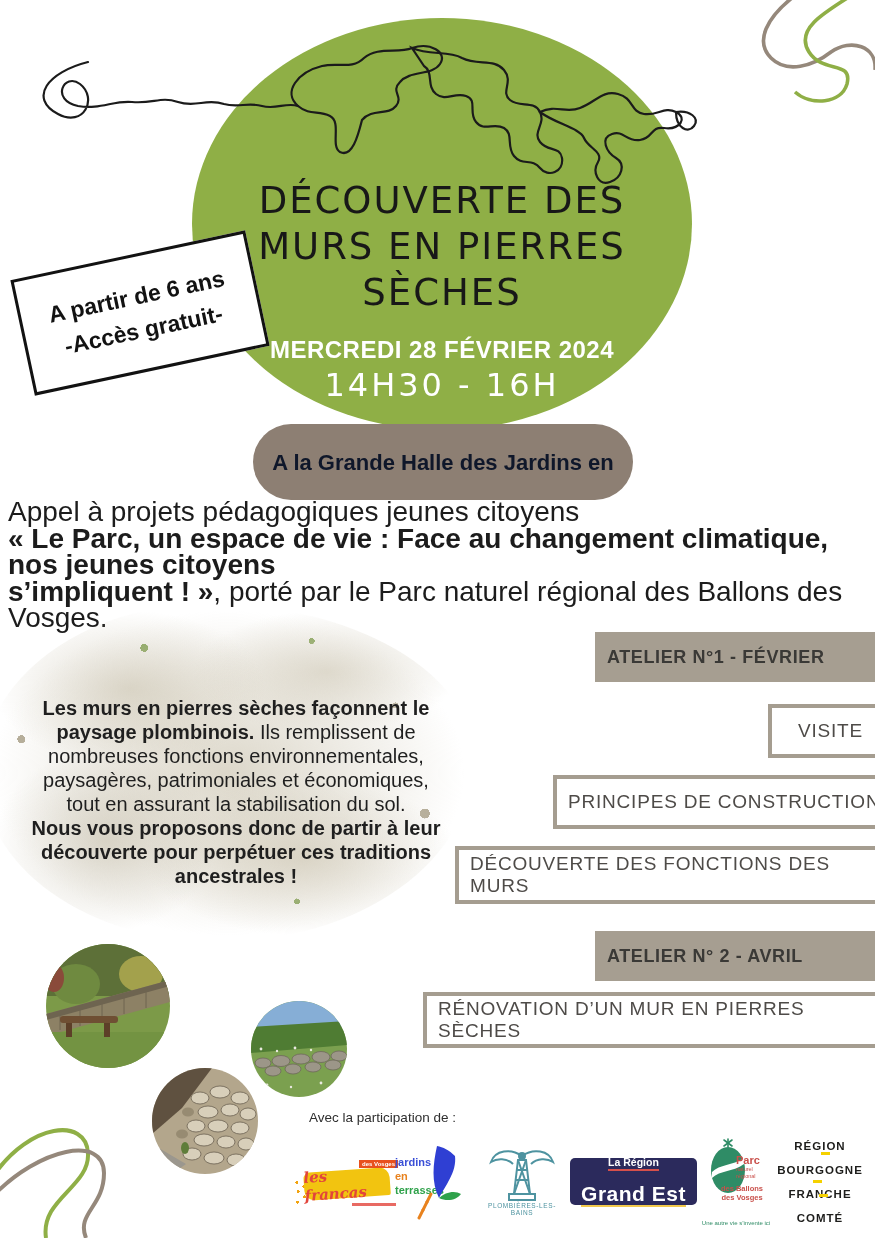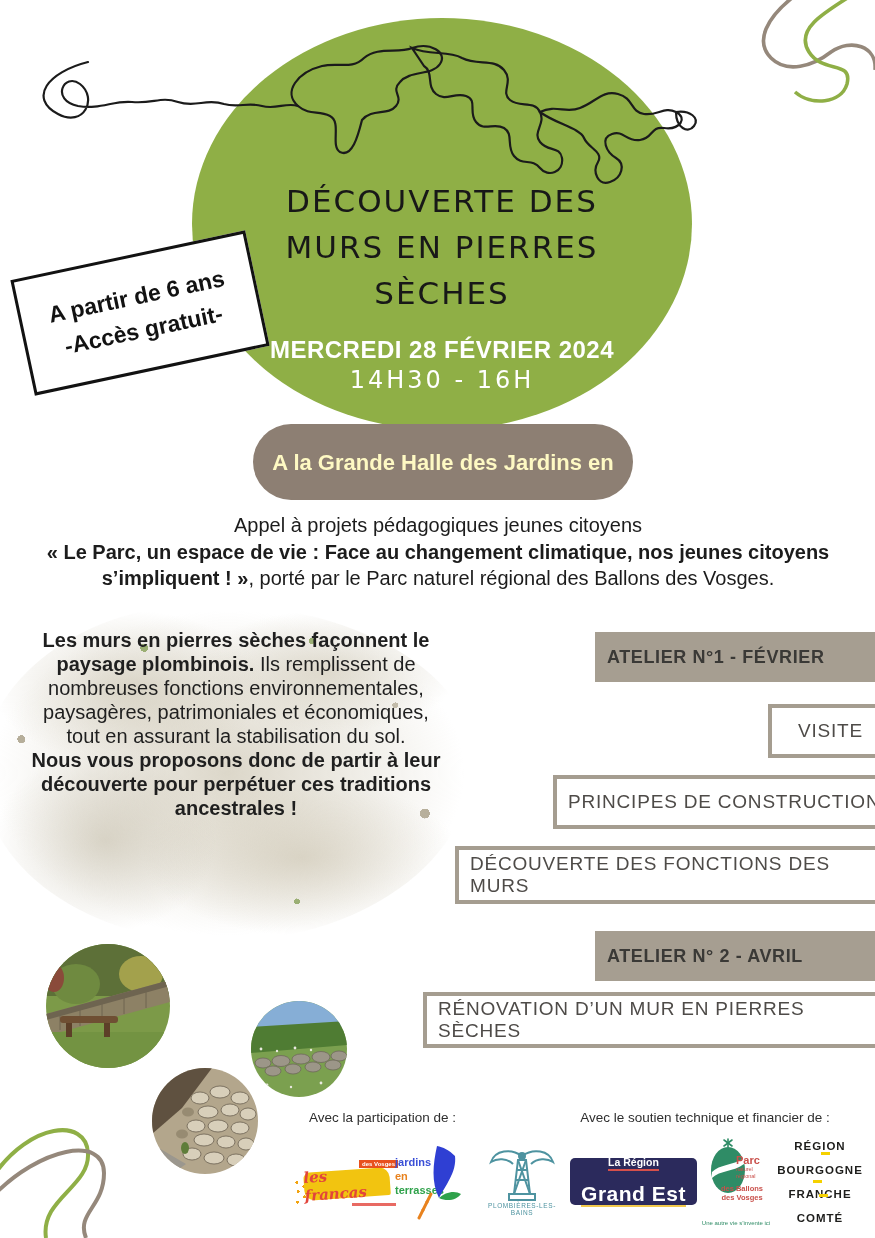--- a/index.html
+++ b/index.html
@@ -11,48 +11,48 @@
   .abs{position:absolute;}
 
   
   .green-circle{
     left:192px;top:18px;width:500px;height:412px;border-radius:50%;
     background:#8FAF46;z-index:1;
   }
   .doodle-svg{left:0;top:0;z-index:2;pointer-events:none;}
   .hero-title{
     left:222px;top:178px;width:440px;z-index:3;text-align:center;
-    font-family:"DejaVu Sans",sans-serif;font-size:31px;line-height:46px;
+    font-family:"DejaVu Sans",sans-serif;font-size:37px;line-height:46px;
     letter-spacing:2px;color:#181818;font-weight:400;
   }
   .hero-date{
     left:192px;top:336px;width:500px;z-index:3;text-align:center;
     color:#ffffff;font-weight:700;font-size:24px;letter-spacing:0.5px;
   }
   .hero-time{
     left:192px;top:366px;width:500px;z-index:3;text-align:center;
-    font-family:"DejaVu Sans",sans-serif;color:#ffffff;font-size:24px;letter-spacing:3px;
+    font-family:"DejaVu Sans",sans-serif;color:#ffffff;font-size:32px;letter-spacing:3px;
   }
   
   .badge{
     left:20px;top:254px;width:234px;height:112px;z-index:4;
     background:#ffffff;border:3px solid #121212;transform:rotate(-12deg);
     display:flex;flex-direction:column;align-items:center;justify-content:center;
     font-size:23px;font-weight:700;color:#121212;line-height:34px;text-align:center;
   }
   
   .pill{
     left:253px;top:424px;width:380px;height:76px;z-index:3;
     background:#8D7F73;border-radius:38px;
     display:flex;flex-direction:column;align-items:center;justify-content:center;
-    color:#fef9c3;font-weight:700;font-size:22px;line-height:31px;text-align:center;
-  }
-
-  
-  .intro{left:8px;top:512px;width:860px;text-align:center;font-size:20px;line-height:26.5px;color:#1c1c1c;}
+    color:#0f172a;font-weight:700;font-size:22px;line-height:31px;text-align:center;
+  }
+
+  
+  .intro{left:8px;top:499px;width:860px;text-align:left;font-size:28px;line-height:26.5px;color:#1c1c1c;}
   .intro b{font-weight:700;}
 
   
   .watercolor{
     left:-18px;top:604px;width:492px;height:338px;z-index:1;
     border-radius:46% 54% 52% 48% / 50% 46% 54% 50%;
     background:
       radial-gradient(closest-side at 30% 25%, rgba(196,188,166,.55), rgba(196,188,166,0) 92%),
       radial-gradient(closest-side at 70% 20%, rgba(205,198,179,.6), rgba(205,198,179,0) 90%),
       radial-gradient(closest-side at 25% 70%, rgba(188,180,158,.5), rgba(188,180,158,0) 90%),
@@ -60,21 +60,21 @@
       radial-gradient(closest-side at 50% 50%, rgba(214,208,192,.85), rgba(214,208,192,0) 96%),
       radial-gradient(circle 4px at 33% 13%, #7fa351 98%, transparent),
       radial-gradient(circle 3px at 67% 11%, #7fa351 98%, transparent),
       radial-gradient(circle 3px at 64% 88%, #7fa351 98%, transparent),
       radial-gradient(circle 5px at 90% 62%, rgba(160,150,125,.8) 98%, transparent),
       radial-gradient(circle 4px at 8% 40%, rgba(160,150,125,.8) 98%, transparent),
       radial-gradient(circle 3px at 84% 30%, rgba(160,150,125,.7) 98%, transparent),
       radial-gradient(circle 4px at 78% 94%, rgba(160,150,125,.7) 98%, transparent);
   }
   .description{
-    left:30px;top:628px;width:412px;z-index:2;text-align:center;
+    left:30px;top:696px;width:412px;z-index:2;text-align:center;
     font-size:20px;line-height:24px;color:#1f1f1f;
   }
   .description p{margin:0;}
   .description strong{font-weight:700;}
 
   
   .ws-bar{
     left:595px;right:-10px;height:50px;background:#A69E91;z-index:2;
     display:flex;align-items:center;padding-left:12px;
     font-weight:700;font-size:18px;letter-spacing:0.6px;color:#3A3936;
@@ -297,21 +297,20 @@
       <g fill="#978b72">
         <ellipse cx="36" cy="44" rx="6" ry="4.5"></ellipse>
           <ellipse cx="30" cy="66" rx="6" ry="4.5"></ellipse>
         <ellipse cx="100" cy="88" rx="6" ry="4.5"></ellipse>
       </g>
       <ellipse cx="33" cy="80" rx="4" ry="6" fill="#5f7d3a"></ellipse>
     </svg>
   </div>
 
   <div id="label-participation" class="abs footer-label">Avec la participation de :</div>
-  <div id="label-support" class="abs footer-label">Avec le soutien technique et financier de :</div>
 
   <div class="abs logo-francas">
     <div class="francas-dots"></div>
     <div class="francas-bubble">les francas</div>
     <div class="francas-tag">des Vosges</div>
     <div class="francas-sub"></div>
   </div>
 
   <div class="abs logo-jardins">
     <span class="jw jw1">jardins</span>

